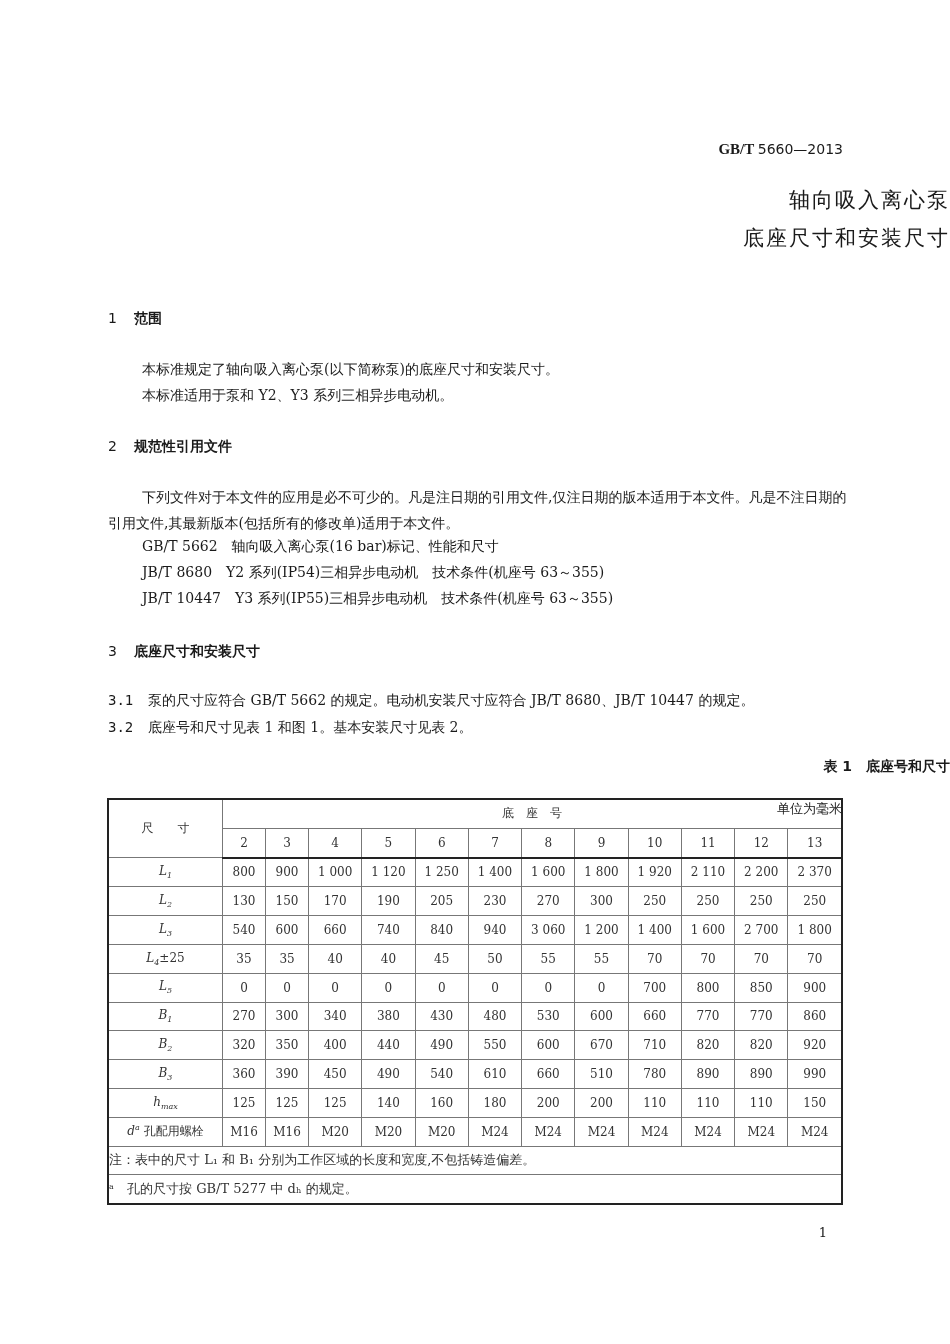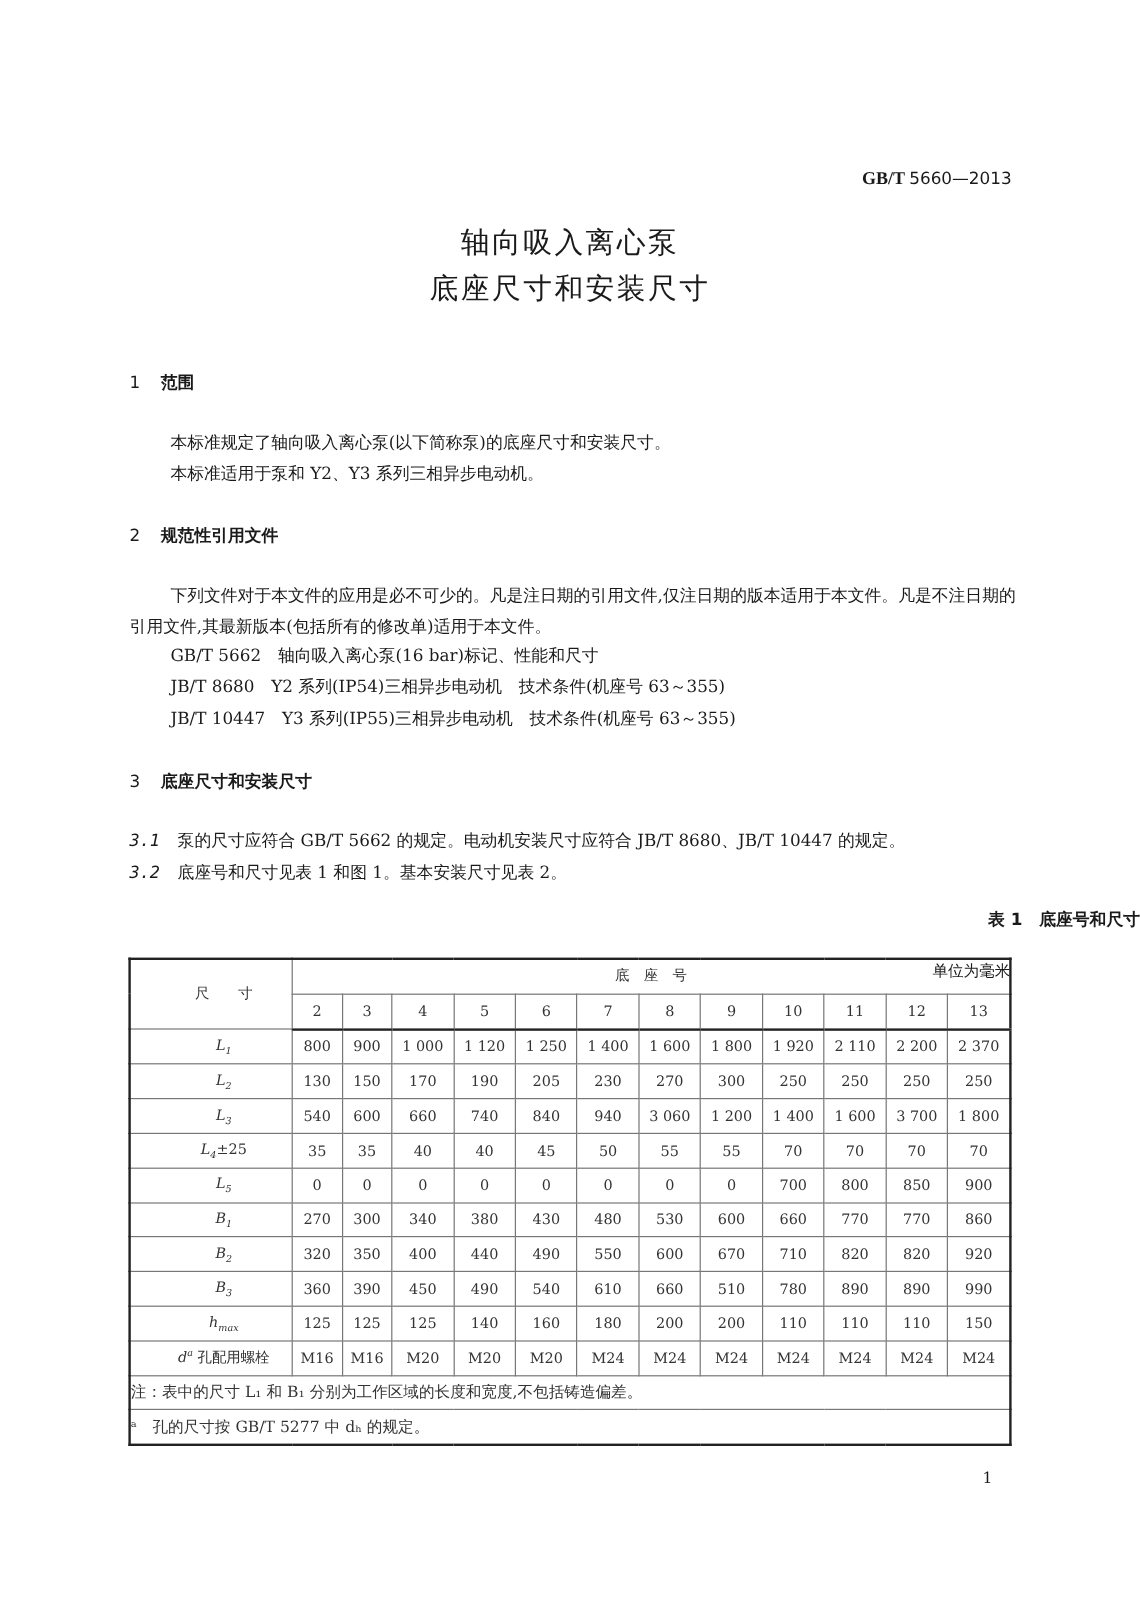--- a/index.html
+++ b/index.html
@@ -1,38 +1,38 @@
 <!DOCTYPE html>
 <html><head>
 <meta charset="utf-8">
 <style>
   html, body { margin: 0; padding: 0; background: #ffffff; }
   body { width: 950px; height: 1344px; position: relative; overflow: hidden;
          font-family: "DejaVu Serif", "Liberation Serif", serif; color: #1a1a1a; }
   .std-no { position: absolute; right: 107px; top: 99px; font-size: 15px; font-weight: bold;
             font-family: "Liberation Serif", serif; margin-top: 42px; }
   .std-no .num { font-family: "DejaVu Sans", sans-serif; font-weight: normal; font-size: 14px; }
-  .title { position: absolute; left: 0; width: 950px; text-align: center; font-size: 24px;
+  .title { position: absolute; left: 0; width: 950px; text-align: right; font-size: 21px;
            font-family: "DejaVu Sans", sans-serif; letter-spacing: 2px; }
   .h1 { position: absolute; left: 108px; font-size: 14px; font-family: "DejaVu Sans", sans-serif; font-weight: bold; }
   .h1 .n { display: inline-block; width: 26px; font-weight: normal; }
   .p { position: absolute; left: 108px; width: 740px; font-size: 14px; line-height: 26px; }
   .indent { text-indent: 34px; }
   .ref { position: absolute; left: 142px; font-size: 14px; }
   .clause { position: absolute; left: 108px; font-size: 14px; }
-  .clause .n { display: inline-block; width: 40px; font-family: "DejaVu Sans Mono", monospace; font-style: italic; }
+  .clause .n { display: inline-block; width: 40px; font-family: "DejaVu Sans Mono", monospace; }
   .tcap { position: absolute; left: 0; width: 950px; text-align: right; top: 758px; font-size: 14px;
           font-family: "DejaVu Sans", sans-serif; font-weight: bold; }
   .unit { position: absolute; right: 108px; top: 760px; font-size: 13px; margin-top: 40px; }
   table.t1 { position: absolute; left: 107px; top: 798px; width: 736px; border-collapse: collapse;
              font-size: 12px; color: #333; }
   table.t1 td { border: 1px solid #777; text-align: center; height: 27.8px; padding: 0; }
   table.t1 { border: 2px solid #222; }
   table.t1 tr.hdr2 td { border-bottom: 2px solid #222; }
-  table.t1 td.rowlab { width: 113px; font-style: italic; padding-left: 21px; }
+  table.t1 td.rowlab { width: 113px; font-style: italic; }
   table.t1 td.rowlab.cn { font-style: normal; }
   table.t1 td.note { text-align: left; font-size: 13px; }
   .pageno { position: absolute; right: 123px; top: 1225px; font-size: 13px; }
   sub { font-size: 8px; }
   sup { font-size: 8px; }
 </style>
 </head>
 <body>
 
 <div class="std-no"><span>GB/T</span> <span class="num">5660—2013</span></div>
@@ -114,21 +114,21 @@
         <td>540</td>
         <td>600</td>
         <td>660</td>
         <td>740</td>
         <td>840</td>
         <td>940</td>
         <td>3 060</td>
         <td>1 200</td>
         <td>1 400</td>
         <td>1 600</td>
-        <td>3 700</td>
+        <td>2 700</td>
         <td>1 800</td>
       </tr>
       <tr>
         <td class="rowlab"><span>L</span><sub>4</sub><span style="font-style:normal">±25</span></td>
         <td>35</td>
         <td>35</td>
         <td>40</td>
         <td>40</td>
         <td>45</td>
         <td>50</td>

